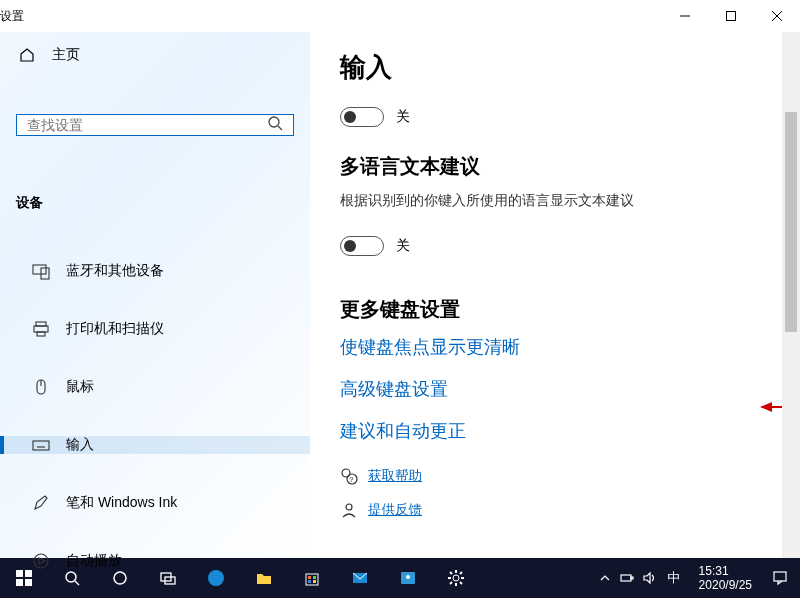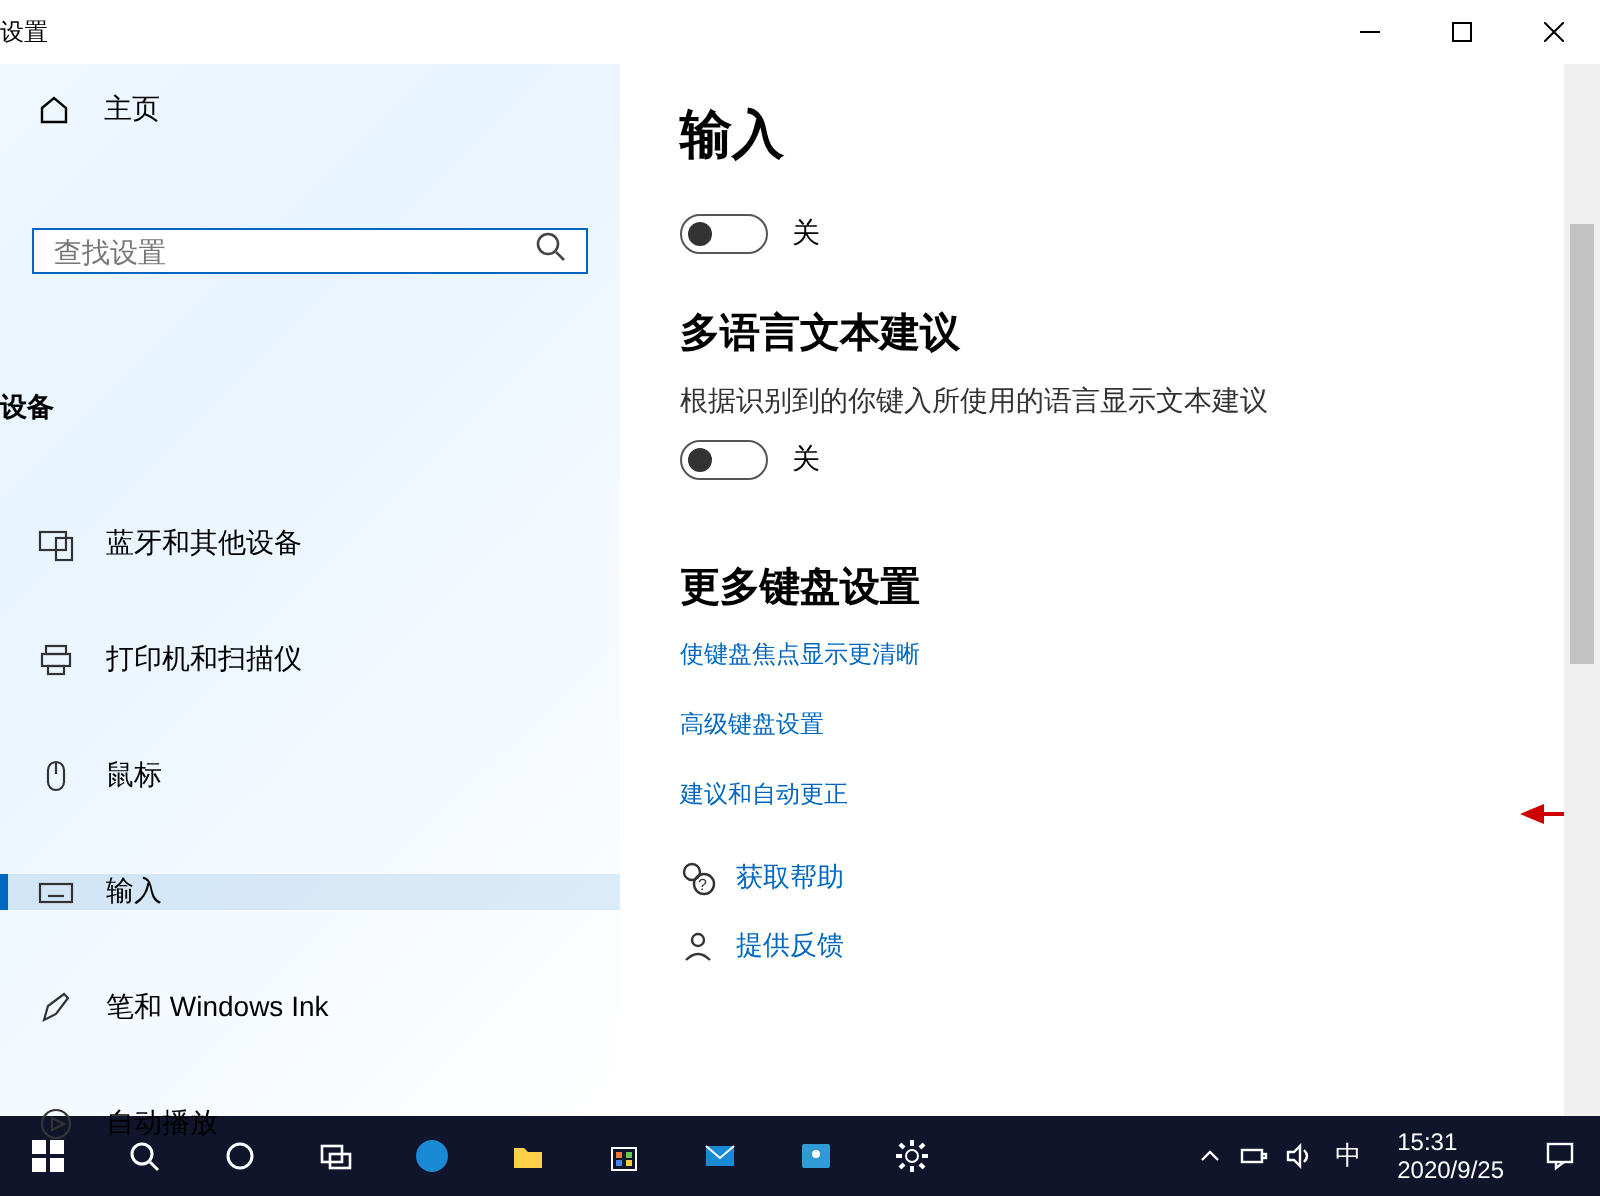--- a/index.html
+++ b/index.html
@@ -21,48 +21,48 @@
 .home-row { display: flex; align-items: center; height: 40px; padding-left: 16px; font-size: 14px; margin-bottom: 10px; }
 .home-row .icon { width: 22px; display:flex; justify-content:center; }
 .home-row .icon svg { width:16px; height:16px; fill:none; stroke:#000; stroke-width:1.2; }
 .home-row .lbl { margin-left: 14px; }
 
 .searchbox { margin: 0 16px 18px 16px; height: 34px; border: 1px solid #0067c0; background:#fff; display:flex; align-items:center; padding: 0 10px; }
 .searchbox input { flex:1; border:none; outline:none; font-size:14px; background:transparent; color:#701a75; }
 .searchbox input::placeholder { color:#777; }
 .searchbox .sicon svg { width:16px; height:16px; fill:none; stroke:#444; stroke-width:1.3; }
 
-.group-label { font-size:13.5px; font-weight:600; color:#000; margin-bottom: 10px; }
-
-.nav-item { display:flex; align-items:center; height:44px; padding-left:17px; font-size:14px; cursor:default; position:relative; }
+.group-label { padding-left:16px; font-size:13.5px; font-weight:600; color:#000; margin-bottom: 10px; }
+
+.nav-item { display:flex; align-items:center; height:44px; padding-left:30px; font-size:14px; cursor:default; position:relative; }
 .nav-item .icon { width:22px; display:flex; justify-content:center; }
 .nav-item .icon svg { width:18px; height:18px; fill:none; stroke:#333; stroke-width:1.1; }
 .nav-item .lbl { margin-left:14px; }
 .nav-item.active { background: rgba(0,103,192,0.12); }
 .nav-item.active::before { content:""; position:absolute; left:0; top:0; bottom:0; width:4px; background:#0067c0; }
 
 
 .content { flex:1; padding: 18px 10px 0 30px; position:relative; overflow:hidden; }
 .content h1 { font-size:26px; font-weight:600; margin-bottom: 20px; }
 .section-h { font-size:20px; font-weight:700; margin: 24px 0 12px 0; }
-.desc { font-size:14px; color:#333; margin-bottom:8px; }
+.desc { font-size:14px; color:#333; margin-bottom:24px; }
 
 .toggle-row { display:flex; align-items:center; height:24px; margin-bottom:4px; }
 .toggle { width:44px; height:20px; border:1px solid #555; border-radius:10px; position:relative; margin-right:12px; background:#fff; }
 .toggle::after { content:""; position:absolute; left:3px; top:3px; width:12px; height:12px; border-radius:50%; background:#333; }
 .toggle-label { font-size:14px; }
 
-.link { color:#0067c0; font-size:12px; display:block; margin-bottom:18px; cursor:default; }
+.link { color:#0067c0; font-size:18px; display:block; margin-bottom:18px; cursor:default; }
 
 .arrow { position:absolute; left:450px; top:365px; }
 
 .help-row { display:flex; align-items:center; height:30px; margin-top:4px; }
 .help-row .hicon { width:28px; display:flex; justify-content:flex-start; }
 .help-row .hicon svg { width:18px; height:18px; fill:none; stroke:#333; stroke-width:1.2; }
-.help-row .hl { color:#0067c0; font-size:13.5px; }
+.help-row .hl { color:#0067c0; font-size:13.5px;text-decoration:underline; }
 
 
 .content-scroll { position:absolute; right:0; top:0; width:18px; height: 530px; background:#f0f0f0; }
 .content-scroll .thumb { position:absolute; top:80px; left:3px; width:12px; height:220px; background:#c2c2c2; }
 
 
 .taskbar { height:40px; background:#10152b; display:flex; align-items:center; color:#fff; }
 .tb-item { width:48px; height:40px; display:flex; align-items:center; justify-content:center; }
 .tb-item svg { width:18px; height:18px; }
 .tb-item.edge svg circle { fill:#1a8ad4; }

